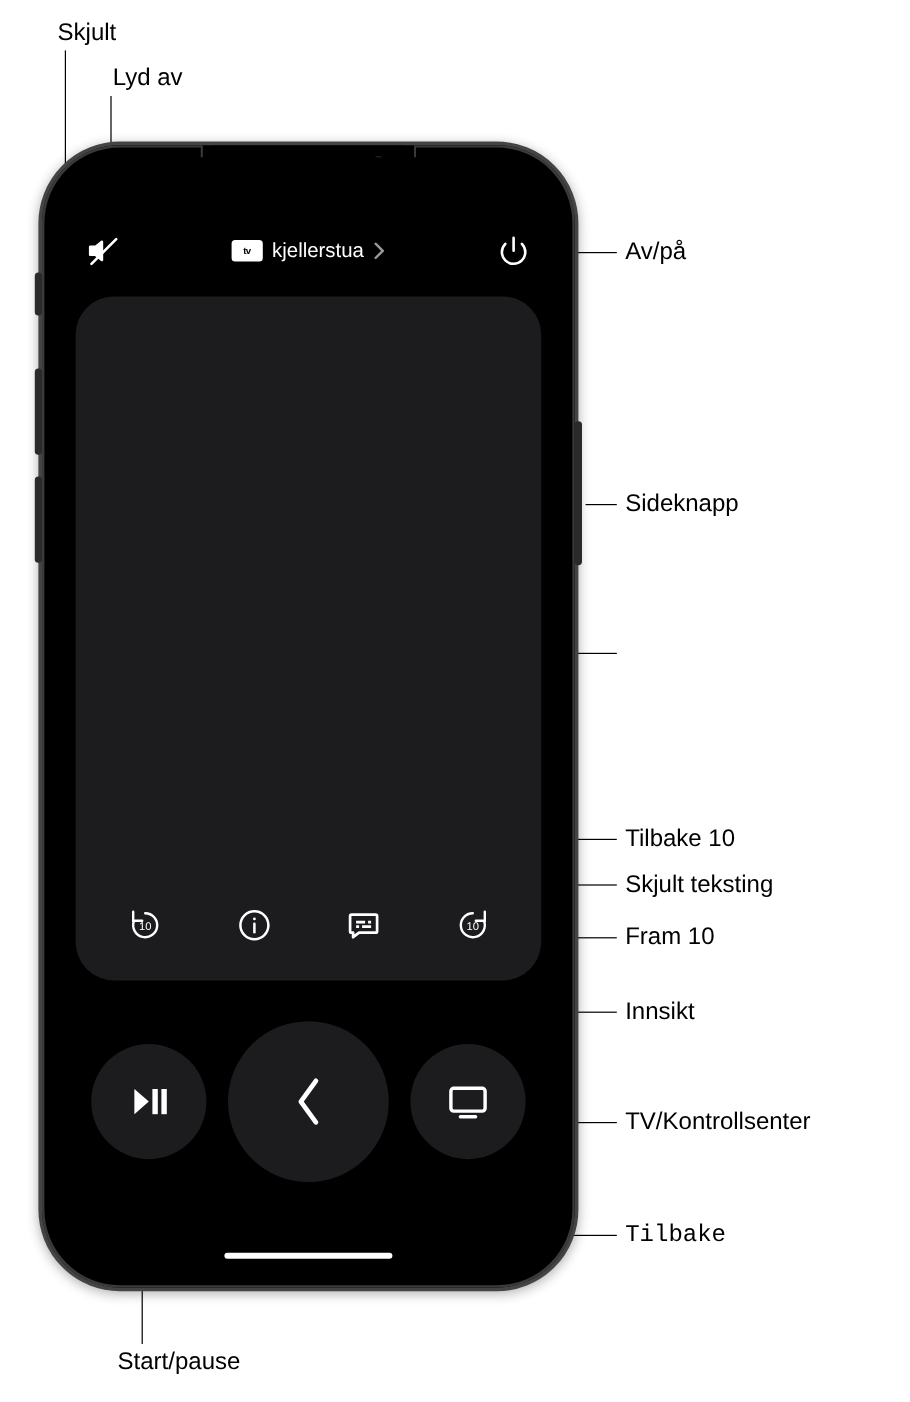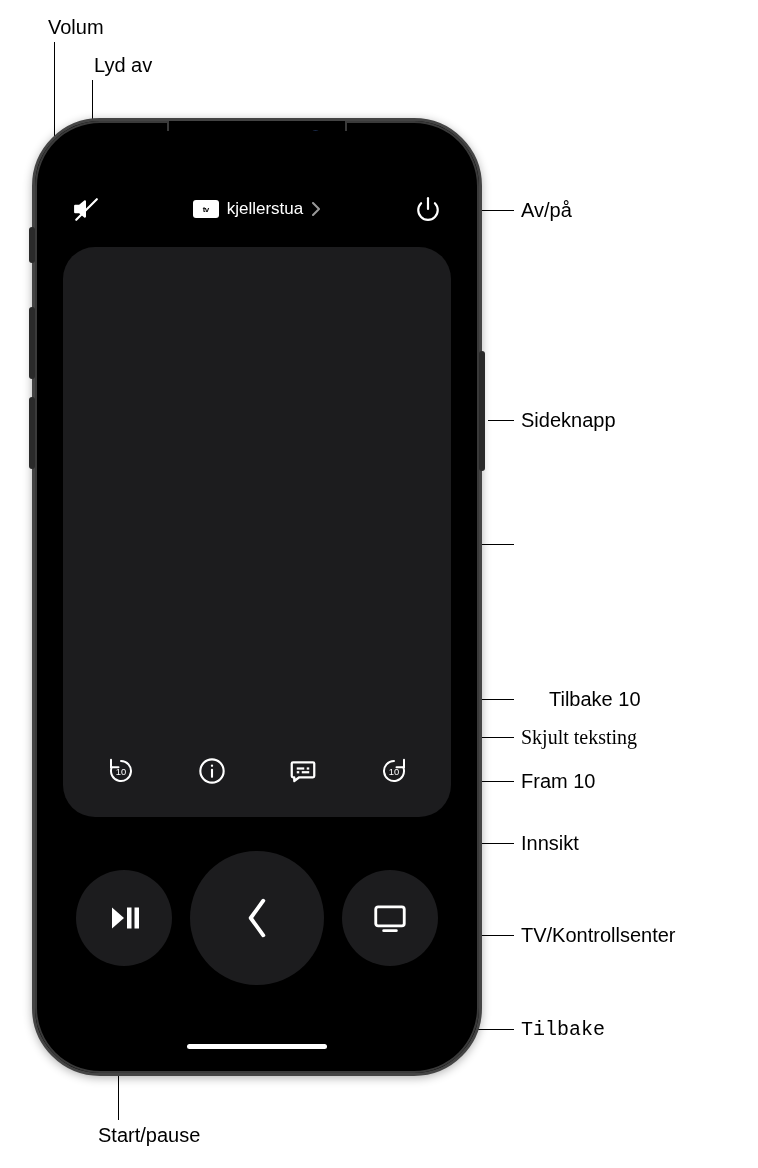--- a/index.html
+++ b/index.html
@@ -170,40 +170,40 @@
     border-radius: 3px;
   }
 
   svg { display: block; }
 </style>
 </head>
 <body>
 
 <div class="stage">
 
-  <div class="callout" style="left:48px; top:16px;">Volum</div>
+  <div class="callout" style="left:48px; top:16px;">Skjult</div>
   <div class="leader v" style="left:54px; top:42px; height:230px;"></div>
 
   <div class="callout" style="left:82px; top:54px;margin-left:12px;">Lyd av</div>
   <div class="leader v" style="left:92px; top:80px; height:130px;"></div>
 
   <div class="callout" style="left:521px; top:199px;">Av/på</div>
   <div class="leader h" style="left:416px; top:210px; width:98px;"></div>
 
   <div class="callout" style="left:521px; top:409px;">Sideknapp</div>
   <div class="leader h" style="left:488px; top:420px; width:26px;"></div>
 
   <div class="leader h" style="left:468px; top:544px; width:46px;"></div>
   <div class="leader v" style="left:468px; top:300px; height:488px;"></div>
 
-  <div class="callout" style="left:521px; top:688px;margin-left:28px;">Tilbake 10</div>
+  <div class="callout" style="left:521px; top:688px;">Tilbake 10</div>
   <div class="leader h" style="left:112px; top:699px; width:402px;"></div>
   <div class="leader v" style="left:112px; top:699px; height:80px;"></div>
 
-  <div class="callout" style="left:521px; top:726px;font-family:Liberation Serif, serif;">Skjult teksting</div>
+  <div class="callout" style="left:521px; top:726px;">Skjult teksting</div>
   <div class="leader h" style="left:310px; top:737px; width:204px;"></div>
   <div class="leader v" style="left:310px; top:737px; height:42px;"></div>
 
   <div class="callout" style="left:521px; top:770px;">Fram 10</div>
   <div class="leader h" style="left:418px; top:781px; width:96px;"></div>
 
   <div class="callout" style="left:521px; top:832px;">Innsikt</div>
   <div class="leader h" style="left:206px; top:843px; width:308px;"></div>
   <div class="leader v" style="left:206px; top:800px; height:43px;"></div>
 

